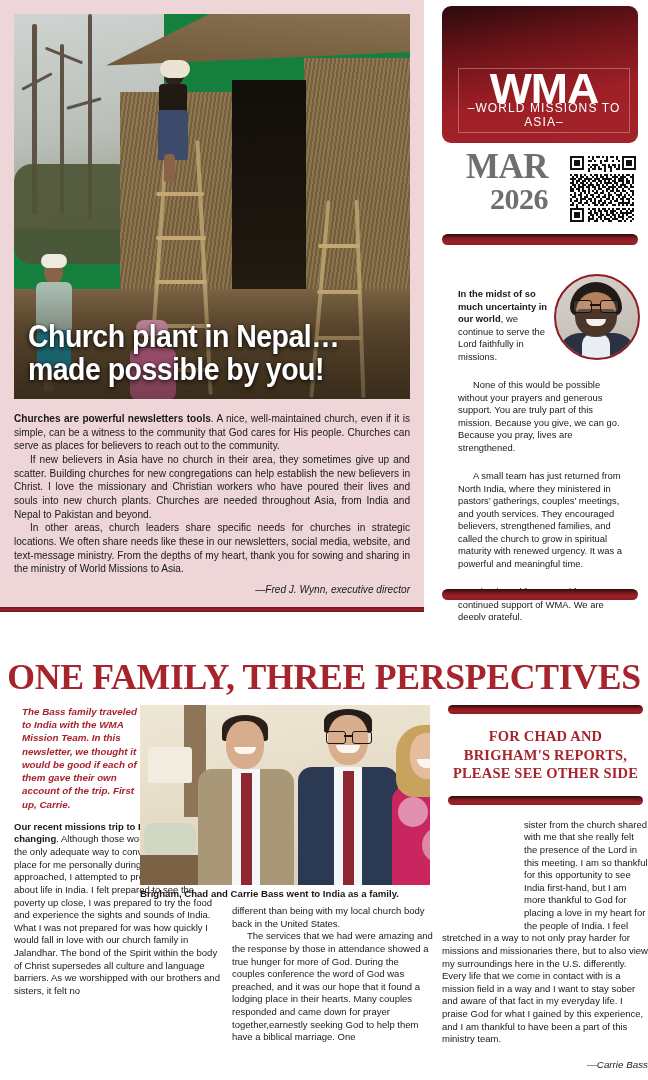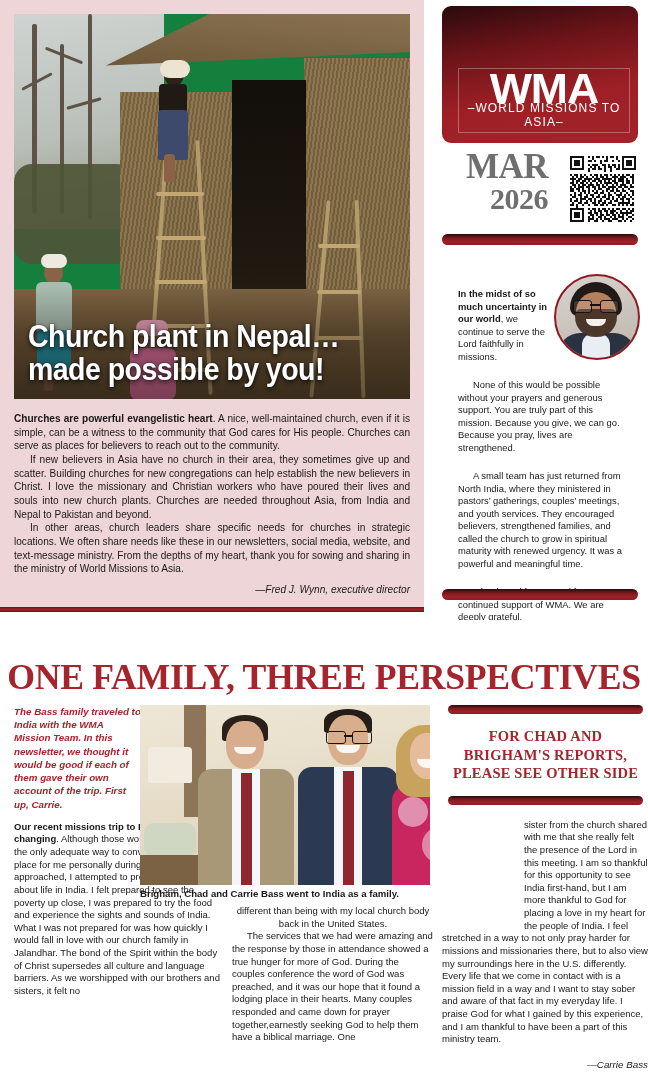--- a/index.html
+++ b/index.html
@@ -184,32 +184,32 @@
 
   .mr-body{position:absolute;left:14px;top:85px;width:620px;}
 
   
   .col-left{
     position:absolute;left:0;top:0;width:210px;
     font-size:9.5px;line-height:1.33;color:#1b1717;text-align:left;
   }
   .lead-red{
     width:128px;font-style:italic;font-weight:bold;color:#a6242c;
-    font-size:9.8px;line-height:1.35;margin:0 0 10px 0;
+    font-size:9.8px;line-height:1.35;margin:0 0 10px 8px;
   }
   .col-left .flowtxt{margin:0;}
   .col-left .flowtxt b{font-weight:bold;}
   .spacer-photo{float:right;width:82px;height:105px;shape-outside:inset(0);}
 
   .col-mid{
     position:absolute;left:218px;top:200px;width:202px;
     font-size:9.5px;line-height:1.33;color:#1b1717;text-align:left;
   }
   .col-mid p{margin:0;text-indent:15px;}
-  .col-mid p.first{text-indent:0;text-align:center;}
+  .col-mid p.first{text-indent:0;}
 
   .col-right{
     position:absolute;left:428px;top:0;width:206px;
     font-size:9.5px;line-height:1.33;color:#1b1717;text-align:left;
   }
   .redbox{
     position:relative;width:195px;margin:0 0 14px 6px;text-align:center;
   }
   .redbox .bbar{
     height:9px;border-radius:5px;
@@ -315,21 +315,21 @@
           </div>
 
           <div class="hero-overlay"></div>
           <div class="hero-title">
             <div>Church plant in Nepal…</div>
             <div>made possible by you!</div>
           </div>
         </div>
 
         <div class="article">
-          <p class="first"><b>Churches are powerful evangelistic heart</b><span>. A nice, well-maintained church, even if it is simple, can be a witness to the community that God cares for His people. Churches can serve as places for believers to reach out to the community.</span></p>
+          <p class="first"><b>Churches are powerful newsletters tools</b><span>. A nice, well-maintained church, even if it is simple, can be a witness to the community that God cares for His people. Churches can serve as places for believers to reach out to the community.</span></p>
           <p>If new believers in Asia have no church in their area, they sometimes give up and scatter. Building churches for new congregations can help establish the new believers in Christ. I love the missionary and Christian workers who have poured their lives and souls into new church plants. Churches are needed throughout Asia, from India and Nepal to Pakistan and beyond.</p>
           <p>In other areas, church leaders share specific needs for churches in strategic locations. We often share needs like these in our newsletters, social media, website, and text-message ministry. From the depths of my heart, thank you for sowing and sharing in the ministry of World Missions to Asia.</p>
           <div class="sig">—Fred J. Wynn, executive director</div>
         </div>
 
       </div>
     </div>
     <div class="topline"></div>
 
     <div class="right-col">

